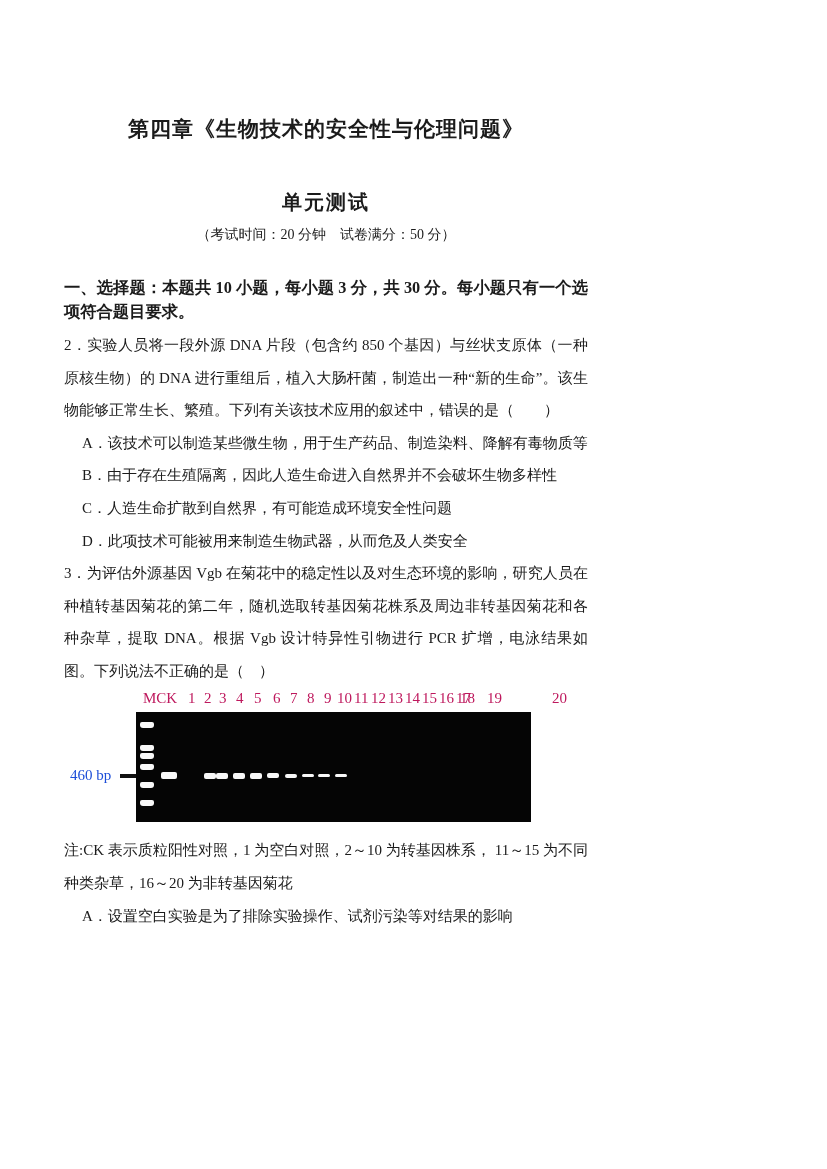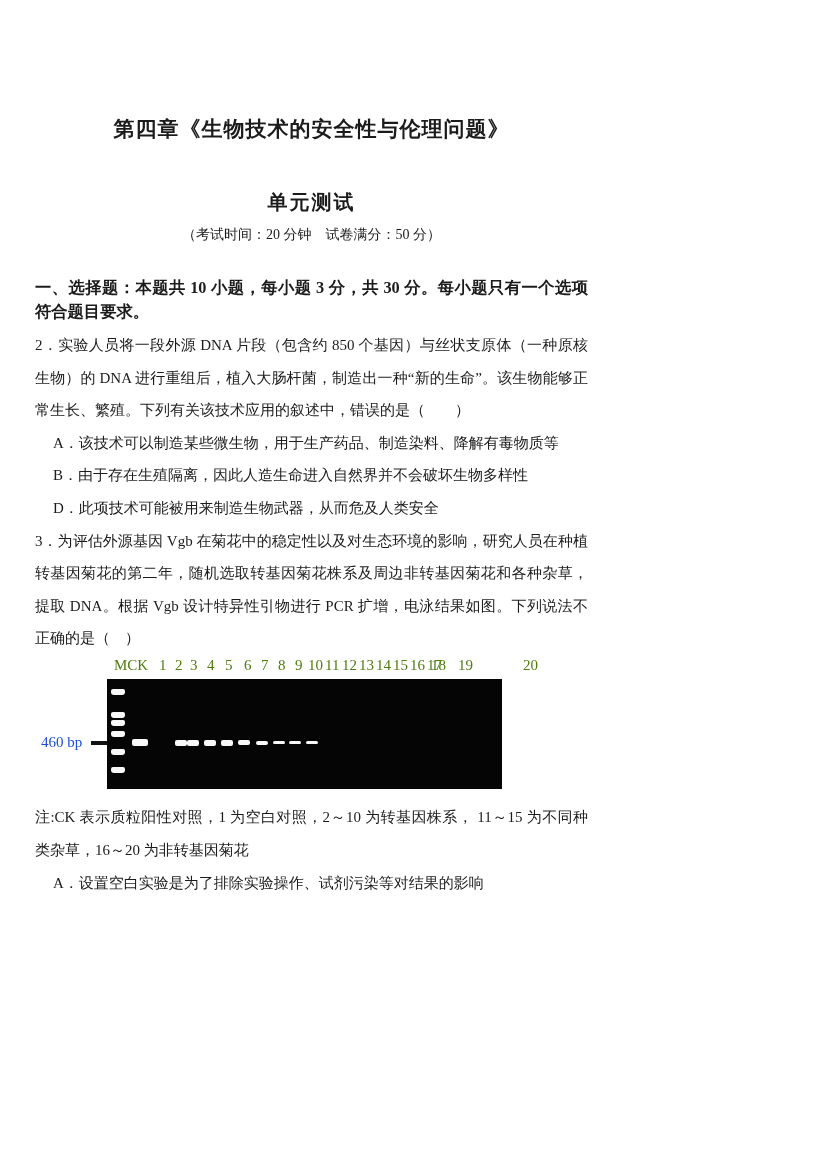--- a/index.html
+++ b/index.html
@@ -2,21 +2,21 @@
 <html><head>
 <meta charset="utf-8">
 <title>单元测试</title>
 <style>
   html,body{margin:0;padding:0;background:#ffffff;}
   .page{
     position:relative;
     width:659px;height:1169px;
     background:#ffffff;
     box-sizing:border-box;
-    padding:114px 71px 0 35px;
+    padding:114px 71px 0 64px;
     font-family:"Liberation Serif","DejaVu Serif",serif;
     color:#1b1b1b;
     overflow:hidden;
   }
   .title{
     margin:0;
     font-size:21px;line-height:30px;
     font-weight:700;text-align:center;
     letter-spacing:1px;
   }
@@ -49,21 +49,21 @@
   .option{margin:0 0 0 18px;line-height:32.6px;}
   
   .gel-figure{
     position:relative;
     width:685px;height:137px;
     margin-top:0px;
   }
   .gel-labels{position:absolute;left:0;top:0;width:100%;height:22px;}
   .lane-label{
     position:absolute;top:0;
-    font-size:15px;line-height:20px;color:#4d7c0f;
+    font-size:15px;line-height:20px;color:#be185d;
   }
   .gel-box{
     position:absolute;left:72px;top:24px;
     width:395px;height:110px;
     background:#050505;
   }
   .band{position:absolute;background:#f8f8f8;}
   .marker-band{left:4px;width:14px;height:6px;border-radius:2px 2px 3px 3px;}
   .sample-band{border-radius:2px;}
   .size-label{
@@ -94,20 +94,21 @@
 
   <div class="section-heading">一、选择题：本题共 10 小题，每小题 3 分，共 30 分。每小题只有一个选项符合题目要求。</div>
 
   <div class="qa-block">
 
 
     <div>
       <p class="stem">2．实验人员将一段外源 DNA 片段（包含约 850 个基因）与丝状支原体（一种原核生物）的 DNA 进行重组后，植入大肠杆菌，制造出一种“新的生命”。该生物能够正常生长、繁殖。下列有关该技术应用的叙述中，错误的是（　　）</p>
       <p class="option">A．该技术可以制造某些微生物，用于生产药品、制造染料、降解有毒物质等</p>
       <p class="option">B．由于存在生殖隔离，因此人造生命进入自然界并不会破坏生物多样性</p>
+      <p class="option">C．人造生命扩散到自然界，有可能造成环境安全性问题</p>
       <p class="option">D．此项技术可能被用来制造生物武器，从而危及人类安全</p>
     </div>
 
     <div>
       <p class="stem">3．为评估外源基因 Vgb 在菊花中的稳定性以及对生态环境的影响，研究人员在种植转基因菊花的第二年，随机选取转基因菊花株系及周边非转基因菊花和各种杂草，提取 DNA。根据 Vgb 设计特异性引物进行 PCR 扩增，电泳结果如图。下列说法不正确的是（　）</p>
 
       <div class="gel-figure">
         <div class="gel-labels">
             <span class="lane-label" style="left: 79px;">MCK</span>
             <span class="lane-label" style="left: 124px;">1</span>

